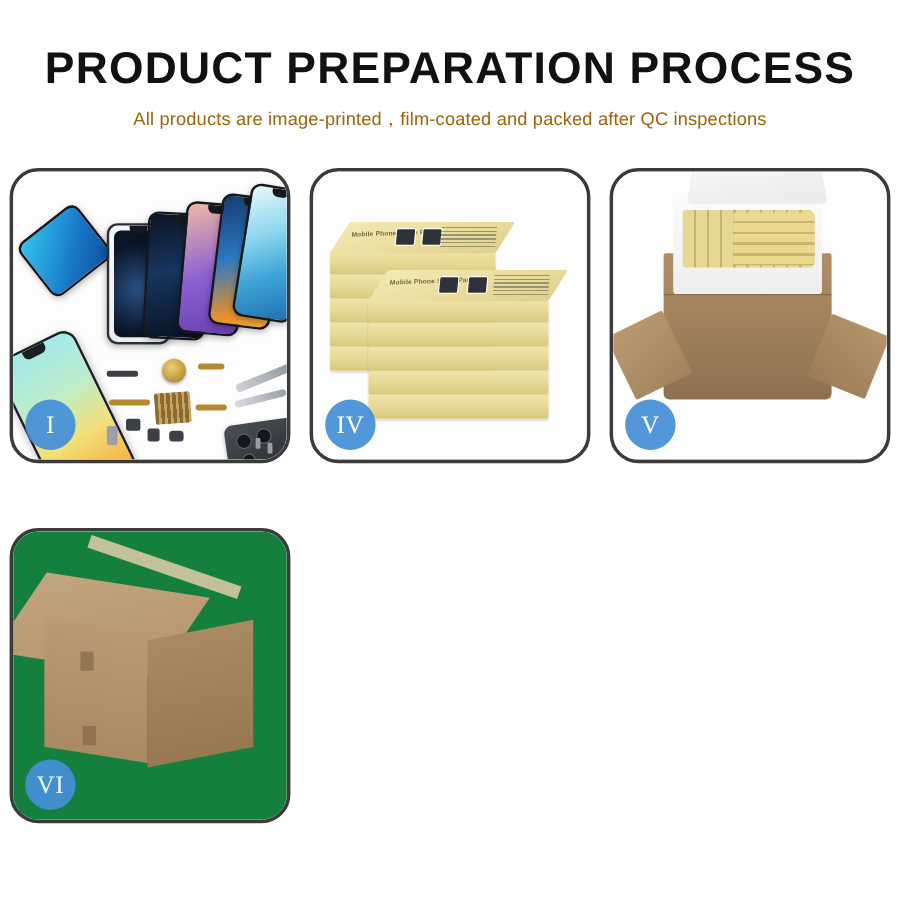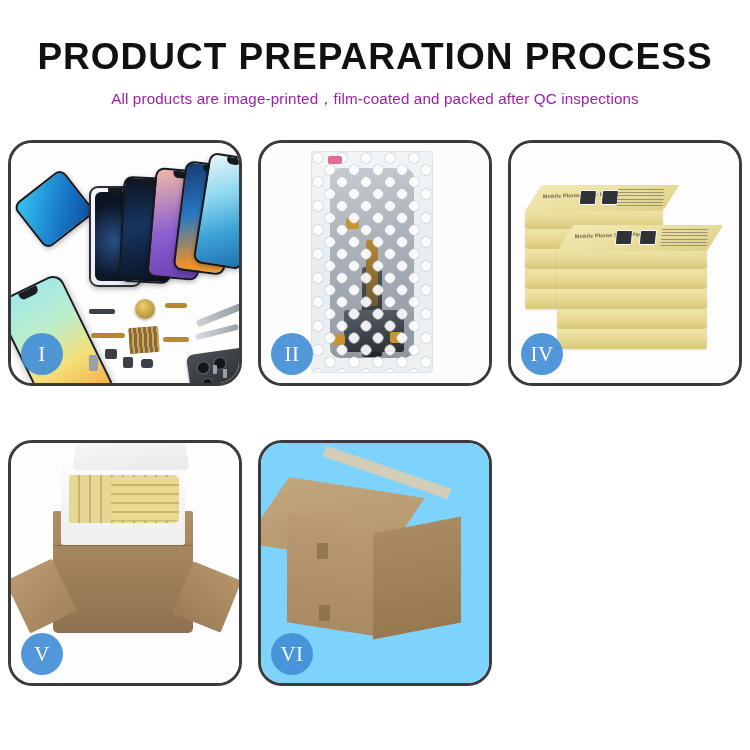--- a/index.html
+++ b/index.html
@@ -19,21 +19,21 @@
     font-weight: 700;
     letter-spacing: 1.0px;
     color: #111111;
     font-family: "Liberation Sans", sans-serif;
     white-space: nowrap;
   }
   .subtitle {
     margin-top: 11px;
     font-size: 15.2px;
     font-weight: 400;
-    color: #a21caf;
+    color: #a16207;
     letter-spacing: 0.15px;
     white-space: nowrap;
   }
 
   
   .grid {
     position: absolute;
     left: 8px; top: 140px;
     width: 734px; height: 546px;
     display: grid;
@@ -240,21 +240,21 @@
     background: linear-gradient(170deg,#fdfdfd,#eaeaea); border-radius: 4px;
     transform: perspective(160px) rotateX(28deg); border: 1px solid #eee; }
   .ybars { position:absolute; left: 16px; top: -36px; width: 108px; height: 48px;
     background: repeating-linear-gradient(90deg,#e7d795 0 9px,#c6b36b 9px 11px);
     border-radius: 2px; }
   .ybars2 { position:absolute; left: 58px; top: -34px; width: 68px; height: 44px;
     background: repeating-linear-gradient(180deg,#ead98f 0 7px,#c9b66d 7px 9px);
     border-radius: 2px; }
 
   
-  .p6 { background: #7dd3fc; }
+  .p6 { background: #15803d; }
   .bx-face-top {
     position:absolute; left: 28px; top: 34px; width: 150px; height: 66px;
     background: linear-gradient(160deg,#c2a67f 0%,#b4946a 100%);
     transform: skewX(-34deg) skewY(8deg);
     transform-origin: left top;
   }
   .bx-face-left {
     position:absolute; left: 26px; top: 78px; width: 86px; height: 108px;
     background: linear-gradient(180deg,#b99a72 0%,#a98a63 100%);
     transform: skewY(9deg);
@@ -311,37 +311,20 @@
           <div class="tool"></div>
           <div class="tool2"></div>
           <div class="pt silver" style="left:124px;top:72px;width:4px;height:9px;border-radius:1px;"></div>
           <div class="pt silver" style="left:134px;top:76px;width:4px;height:9px;border-radius:1px;"></div>
         </div>
 
         <div class="badge">I</div>
       </div>
     </div>
 
-    <div class="panel">
-      <div class="scene p2">
-        <div class="bag">
-          <div class="lcd">
-            <div class="lcd-dark"></div>
-            <div class="lcd-bottom"></div>
-          </div>
-          <div class="flexcable"></div>
-          <div class="conn" style="left:34px;top:66px;"></div>
-          <div class="conn" style="left:20px;top:182px;"></div>
-          <div class="conn" style="left:78px;top:180px;"></div>
-          <div class="pinklabel"></div>
-          <div class="bubbles"></div>
-        </div>
-        <div class="badge">II</div>
-      </div>
-    </div>
 
 
     <div class="panel">
       <div class="scene p4">
         <div class="stack">
 
           <div class="sbox" style="left:8px;top:46px;">
             <div class="lid">
               <div class="lid-text">Mobile Phone Spare Parts</div>
               <div class="lid-win" style="left:46px;"></div>

